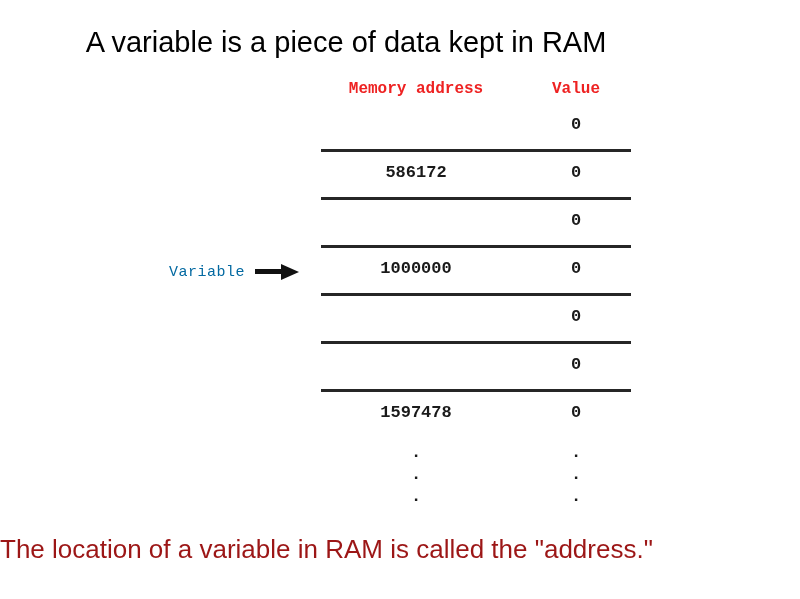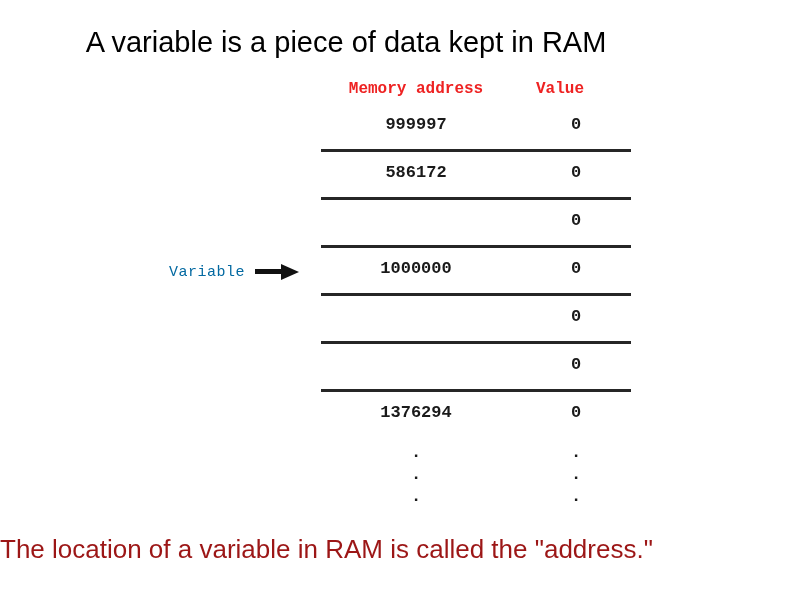--- a/index.html
+++ b/index.html
@@ -54,21 +54,21 @@
   .th-address {
     left: 0px;
     top: 4px;
     width: 190px;
     text-align: center;
   }
   .th-value {
     left: 215px;
     top: 4px;
     width: 80px;
-    text-align: left;
+    text-align: center;
   }
 
   .mem-row {
     position: relative;
     height: 48px;
   }
   .mem-row .cell-address {
     position: absolute;
     left: 0px;
     top: 11px;
@@ -181,21 +181,20 @@
 </div>
 
 <div class="memory-diagram">
 
   <div class="table-header">
     <div class="th th-address">Memory address</div>
     <div class="th th-value">Value</div>
   </div>
 
   <div class="mem-row">
-    <div class="cell-address">999997</div>
     <div class="cell-value">0</div>
     <div class="row-rule"></div>
   </div>
 
   <div class="mem-row">
     <div class="cell-address">586172</div>
     <div class="cell-value">0</div>
     <div class="row-rule"></div>
   </div>
 
@@ -214,21 +213,21 @@
     <div class="cell-value">0</div>
     <div class="row-rule"></div>
   </div>
 
   <div class="mem-row">
     <div class="cell-value">0</div>
     <div class="row-rule"></div>
   </div>
 
   <div class="mem-row no-rule">
-    <div class="cell-address">1376294</div>
+    <div class="cell-address">1597478</div>
     <div class="cell-value">0</div>
 
   </div>
 
   <div class="ellipsis-area">
     <div class="ellipsis-col col-address">
       <span>.</span>
       <span>.</span>
       <span>.</span>
     </div>

